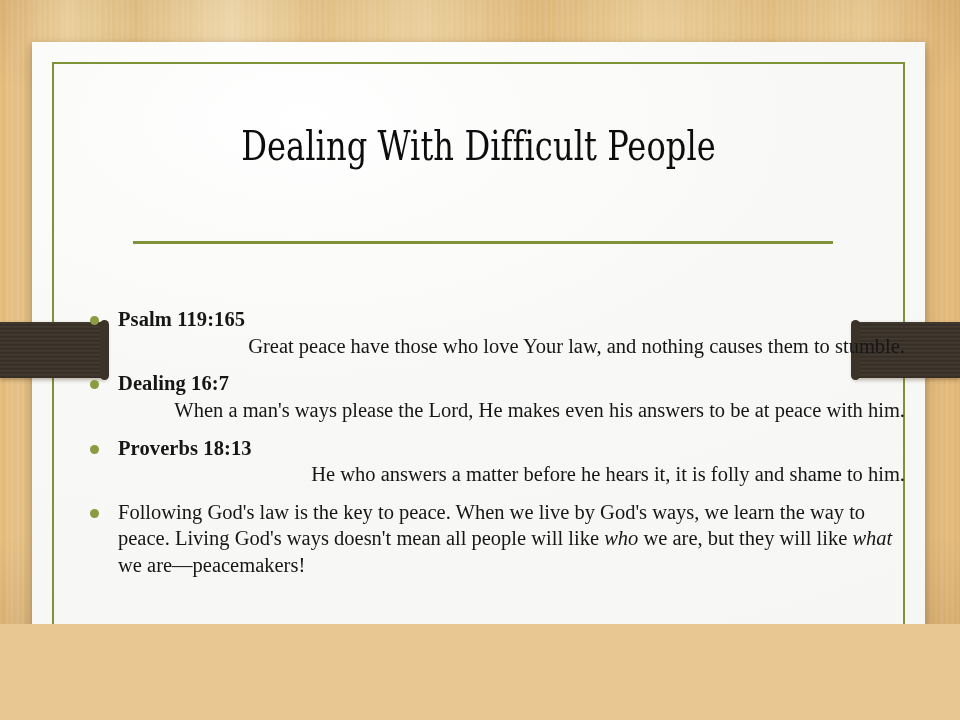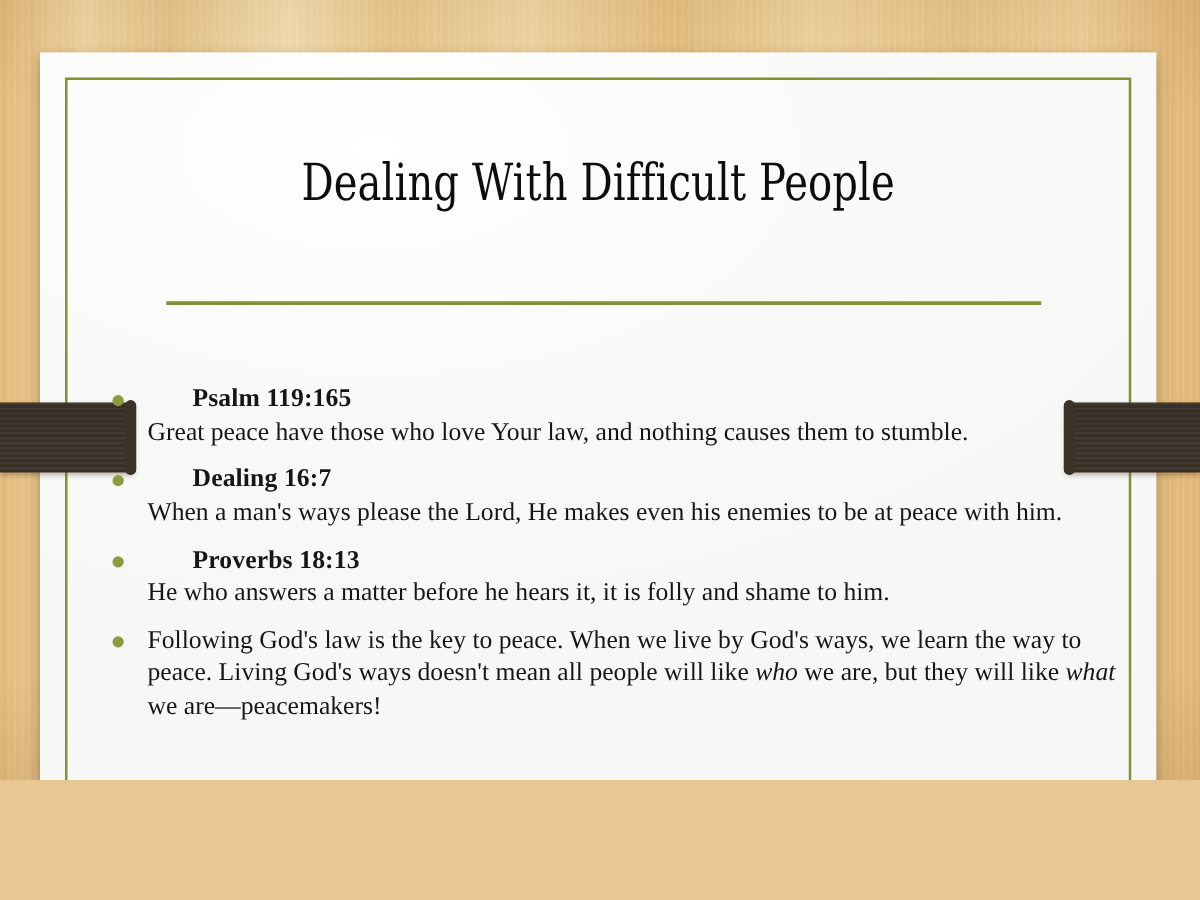--- a/index.html
+++ b/index.html
@@ -199,23 +199,22 @@
     top: 10px;
     width: 9px;
     height: 9px;
     border-radius: 50%;
     background: #8a9b42;
   }
 
   .ref {
     font-weight: 700;
     letter-spacing: 0.1px;
-    margin-left: 36px;
-  }
-  .verse { display: block; }
+  }
+  .verse { display: block; text-align: right; }
   .em-word { font-style: italic; }
 </style>
 </head>
 <body>
 
 <div id="slide-root">
 
   <div class="wood-bg"></div>
   <div class="wood-vignette"></div>
 
@@ -240,21 +239,21 @@
 
       <li class="bullet-item">
         <span class="bullet-dot"></span>
         <span class="ref">Psalm 119:165</span>
         <span class="verse">Great peace have those who love Your law, and nothing causes them to stumble.</span>
       </li>
 
       <li class="bullet-item">
         <span class="bullet-dot"></span>
         <span class="ref">Dealing 16:7</span>
-        <span class="verse">When a man's ways please the Lord, He makes even his enemies to be at peace with him.</span>
+        <span class="verse">When a man's ways please the Lord, He makes even his answers to be at peace with him.</span>
       </li>
 
       <li class="bullet-item">
         <span class="bullet-dot"></span>
         <span class="ref">Proverbs 18:13</span>
         <span class="verse">He who answers a matter before he hears it, it is folly and shame to him.</span>
       </li>
 
       <li class="bullet-item">
         <span class="bullet-dot"></span>

